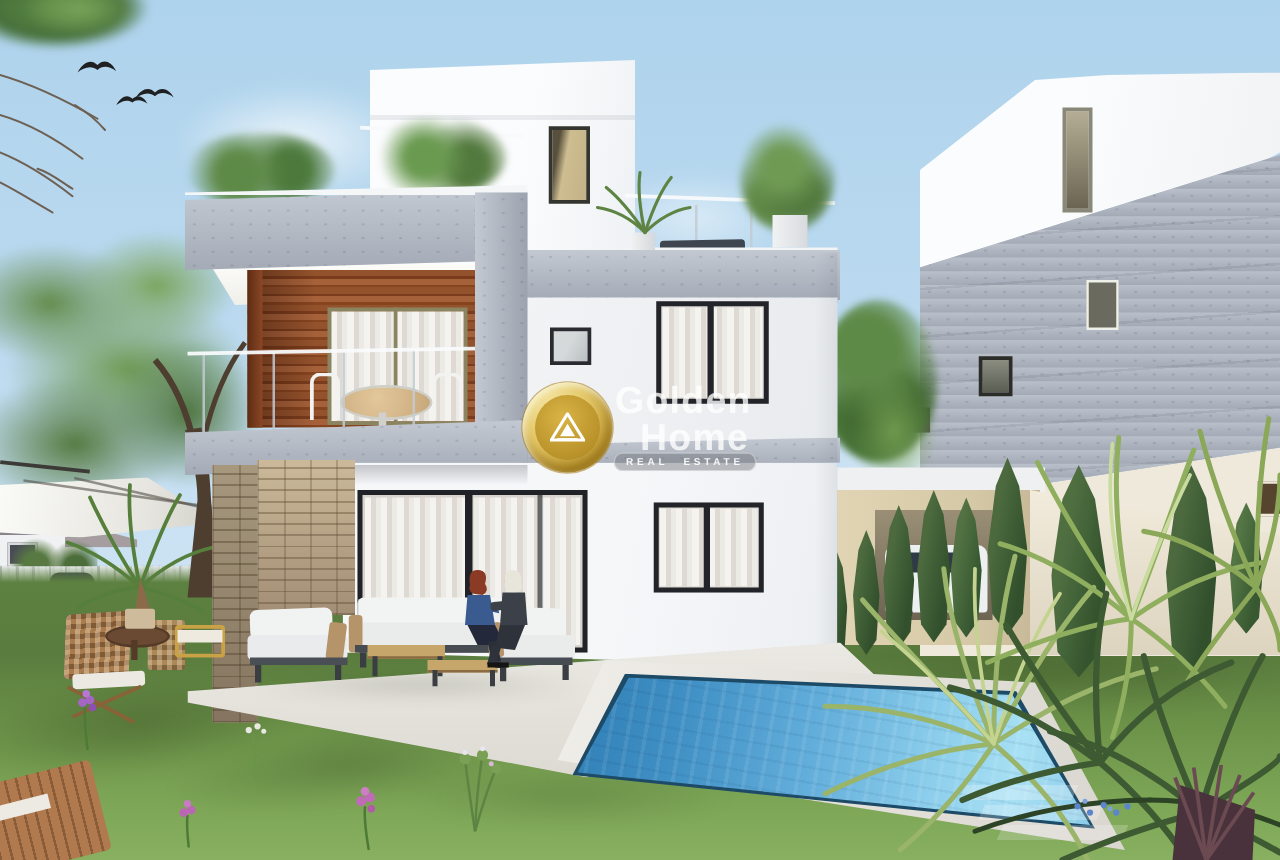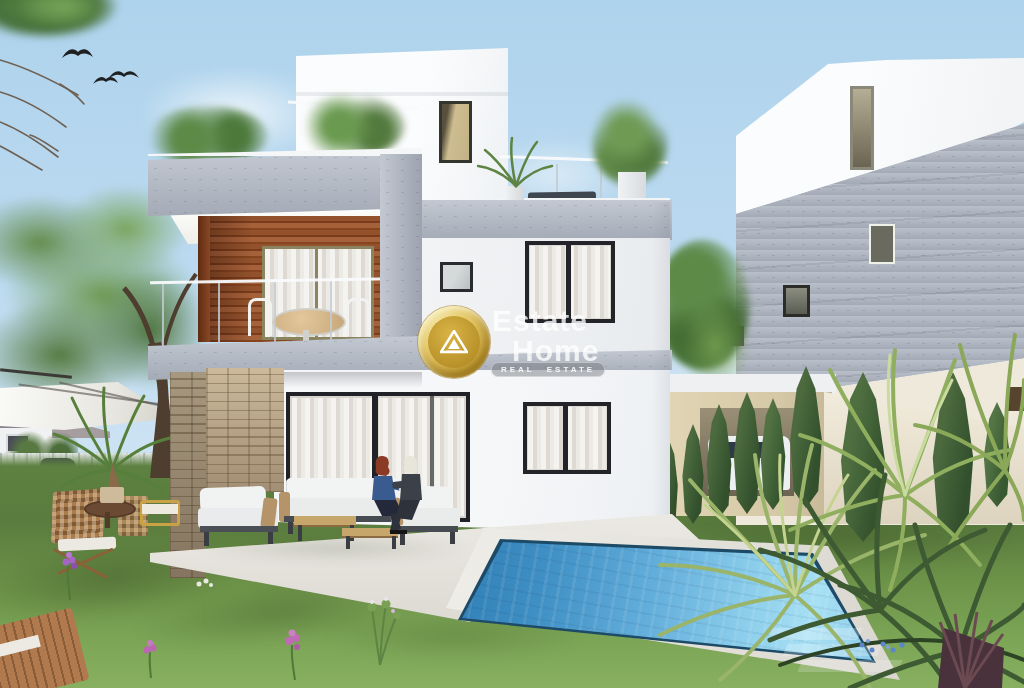--- a/index.html
+++ b/index.html
@@ -421,18 +421,18 @@
       background:radial-gradient(circle at 35% 30%,#f7e9a8,#e3c564 42%,#c09a33 72%,#dcbf58 100%);
       box-shadow:inset 2px 3px 6px rgba(255,255,230,.8), inset -3px -5px 9px rgba(110,75,0,.5), 0 0 0 1px rgba(170,130,40,.6);">
       <div class="a" style="left:10px;top:10px;width:52px;height:52px;border-radius:50%;
         background:radial-gradient(circle at 42% 35%,#d9b445,#b9922a 70%,#a5801f);"></div>
       <svg class="a" style="left:22px;top:24px" width="28" height="24" viewBox="0 0 28 24">
         <polygon points="14,1 27,22 1,22" fill="none" stroke="#ffffff" stroke-width="2.4"></polygon>
         <polygon points="14,9 20,19 8,19" fill="#ffffff"></polygon>
         <rect x="6" y="20.5" width="16" height="1.8" fill="#ffffff"></rect>
       </svg>
     </div>
-    <div class="a wm-text" style="left:78px;top:10px;font-size:30px;">Estate</div>
+    <div class="a wm-text" style="left:78px;top:10px;font-size:30px;">Golden</div>
     <div class="a wm-text" style="left:98px;top:40px;font-size:30px;">Home</div>
     <div class="a pill" style="left:77px;top:66px;width:112px;height:13px;text-transform:uppercase;">Real Estate</div>
   </div>
 
 </div>
 
 </body></html>

